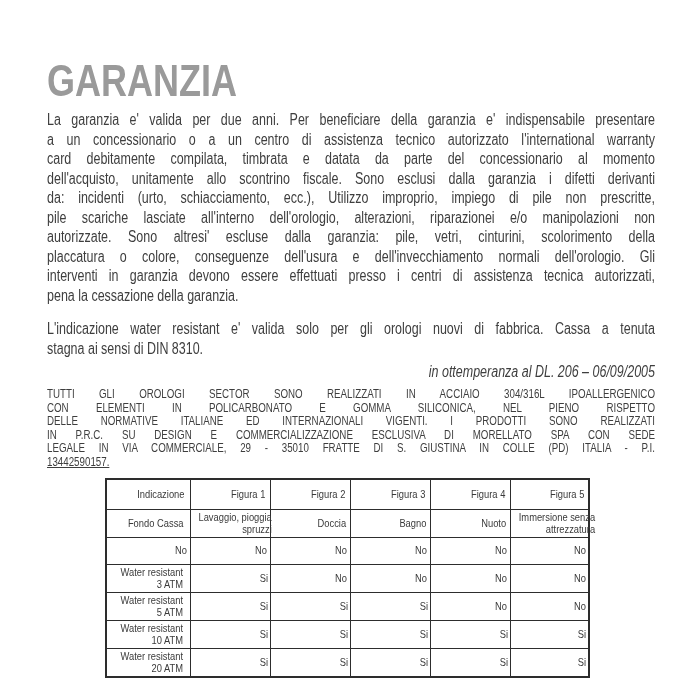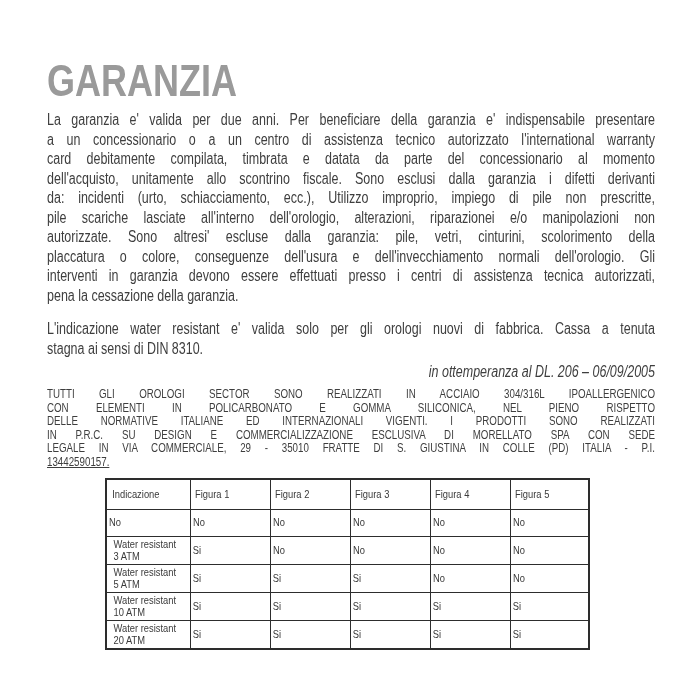--- a/index.html
+++ b/index.html
@@ -64,21 +64,21 @@
   
   .wr-table{
     margin:9px 0 0 58px;
     border-collapse:collapse;
     table-layout:fixed;
     width:483px;
     border:2px solid #2d2d2d;
   }
   .wr-table td{
     border:1.5px solid #2d2d2d;
-    text-align:left;
+    text-align:right;
     vertical-align:middle;
     font-size:11px;
     line-height:11.5px;
     height:22px;
     padding:2px 1px;
     color:#3a3a3a;
     overflow:visible;
   }
   .wr-table tr:first-child td{height:25px;}
   .cellText{
@@ -142,20 +142,30 @@
     <tbody>
         <tr>
           <td><span class="cellText">Indicazione</span></td>
           <td><span class="cellText">Figura 1</span></td>
           <td><span class="cellText">Figura 2</span></td>
           <td><span class="cellText">Figura 3</span></td>
           <td><span class="cellText">Figura 4</span></td>
           <td><span class="cellText">Figura 5</span></td>
         </tr>
         <tr>
+          <td><span class="cellText">Fondo Cassa</span></td>
+          <td><span class="cellText">Lavaggio, pioggia
+spruzzi</span></td>
+          <td><span class="cellText">Doccia</span></td>
+          <td><span class="cellText">Bagno</span></td>
+          <td><span class="cellText">Nuoto</span></td>
+          <td><span class="cellText">Immersione senza
+attrezzatura</span></td>
+        </tr>
+        <tr>
           <td><span class="cellText">No</span></td>
           <td><span class="cellText">No</span></td>
           <td><span class="cellText">No</span></td>
           <td><span class="cellText">No</span></td>
           <td><span class="cellText">No</span></td>
           <td><span class="cellText">No</span></td>
         </tr>
         <tr>
           <td><span class="cellText">Water resistant
 3 ATM</span></td>

